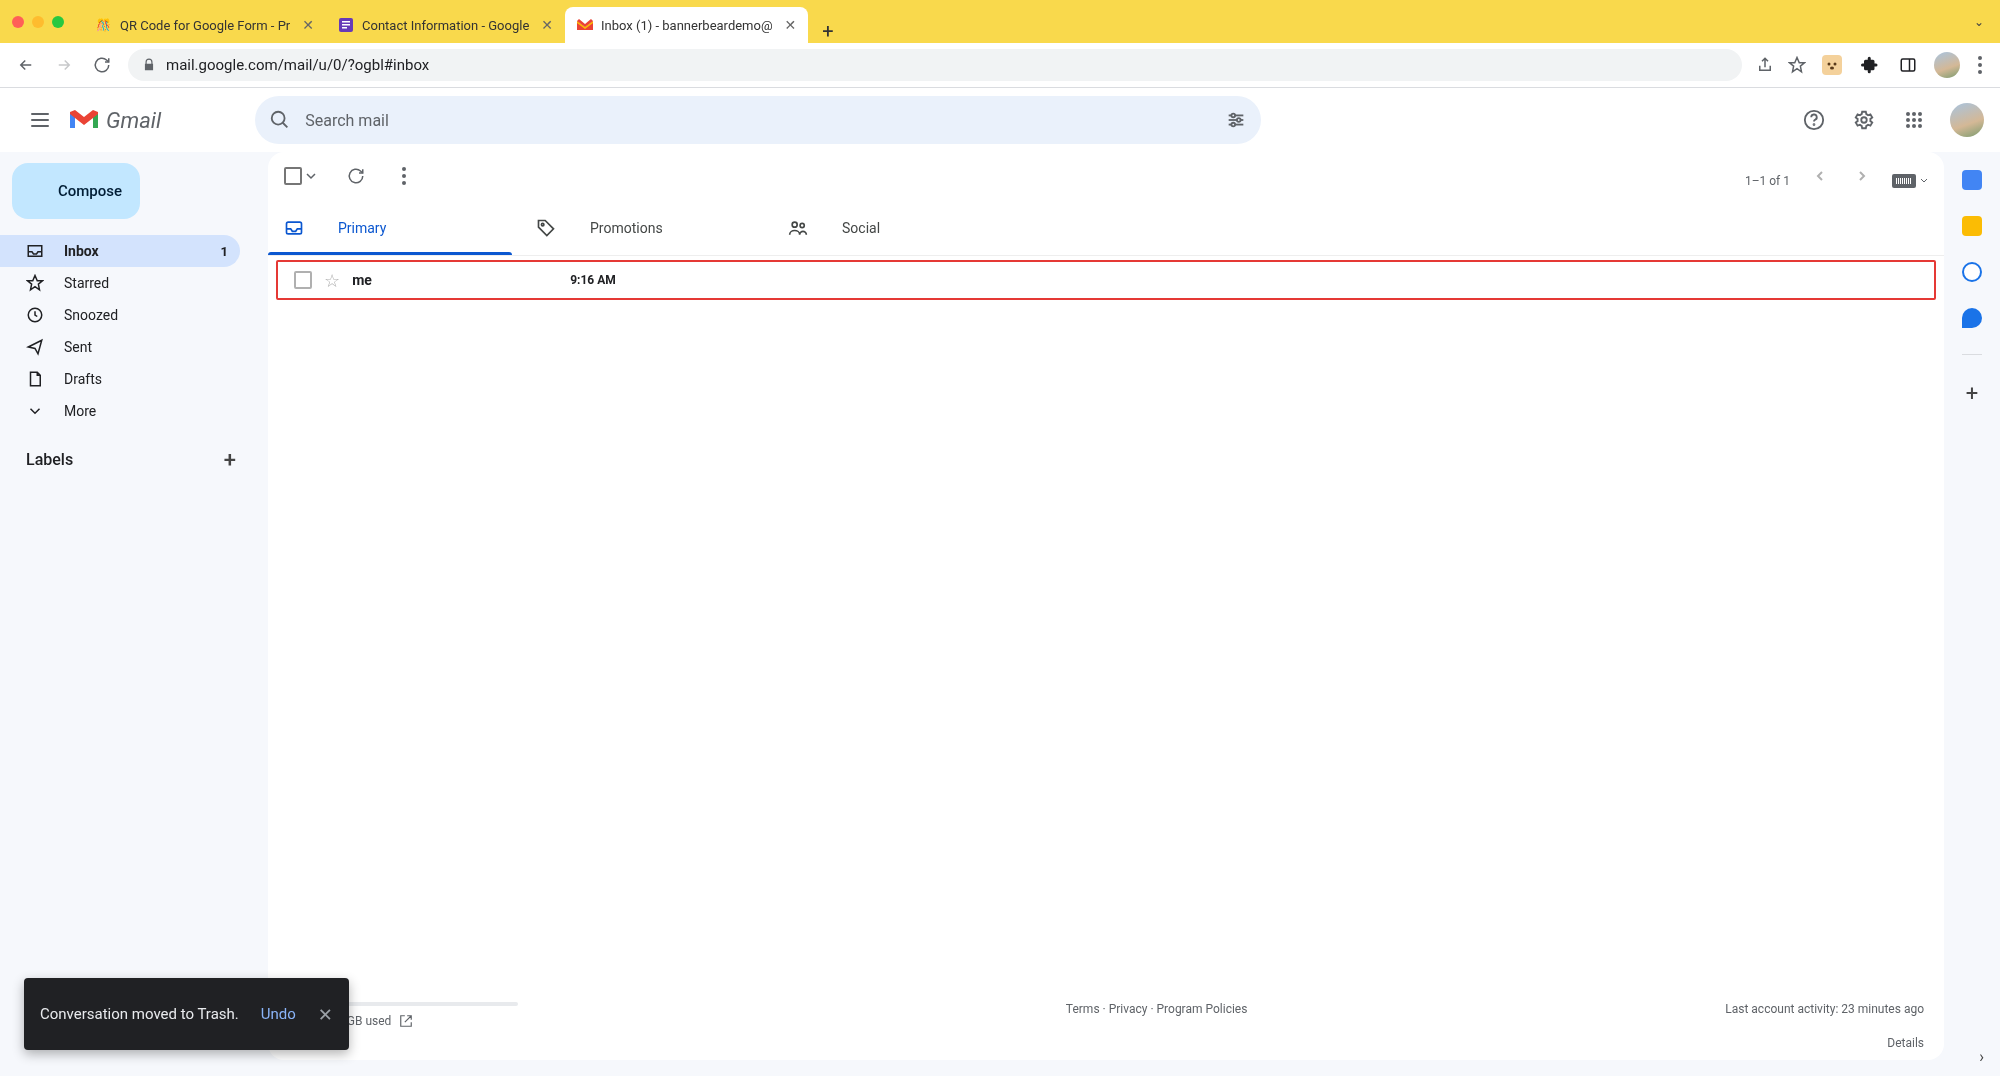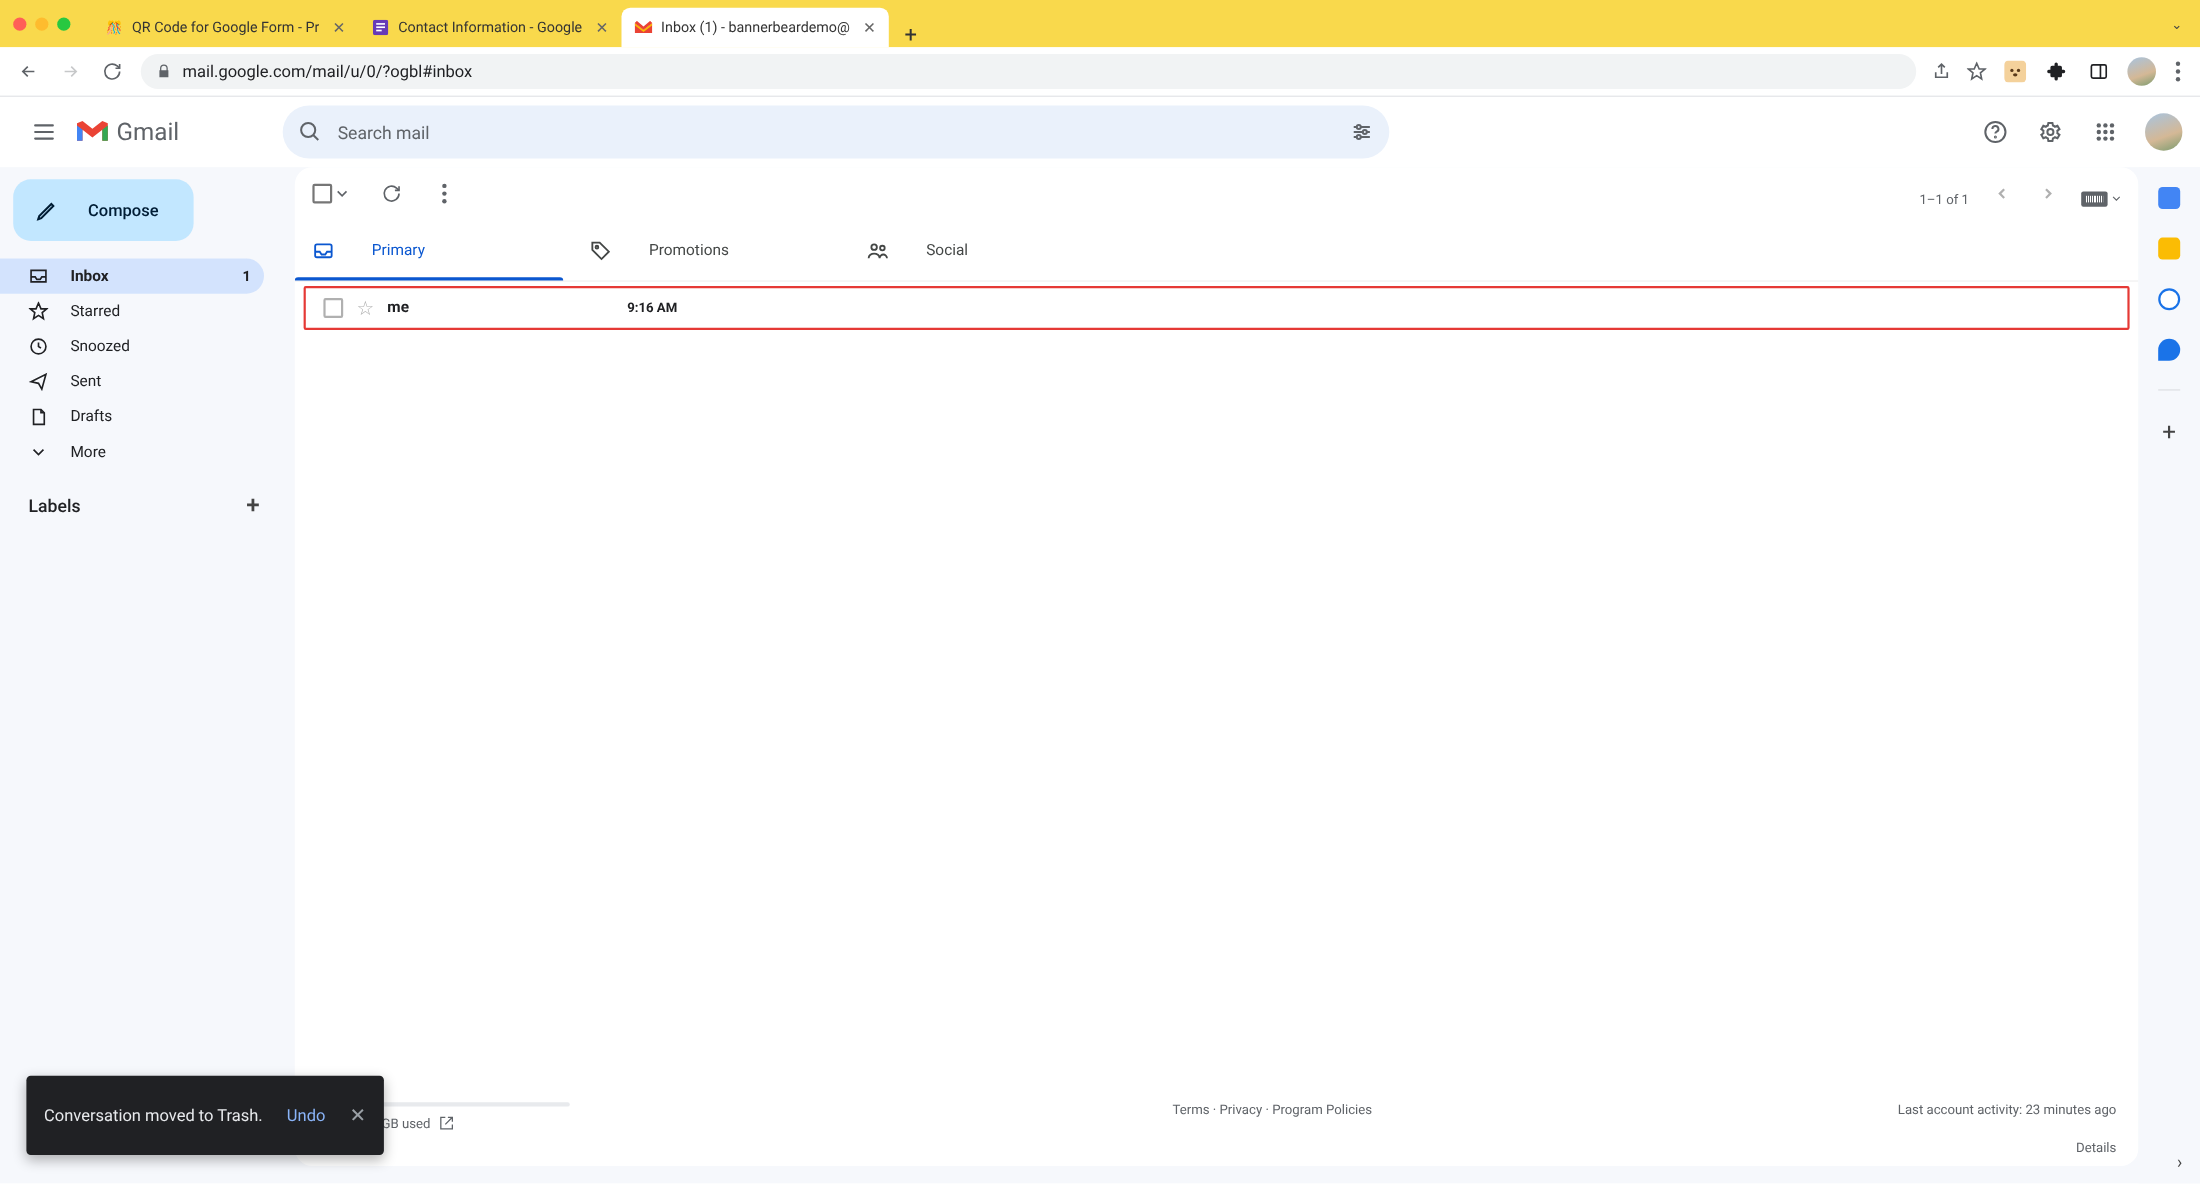--- a/index.html
+++ b/index.html
@@ -31,34 +31,34 @@
 .ext-ic { width:24px; height:24px; display:flex; align-items:center; justify-content:center; }
 .avatar-sm { width:26px; height:26px; border-radius:50%; background: linear-gradient(160deg,#a8c4e0,#d4b896 60%,#7a9b6e); }
 .kebab { display:flex; flex-direction:column; gap:3px; cursor:pointer; padding:4px;}
 .kebab span{width:4px;height:4px;border-radius:50%;background:#5f6368;}
 
 
 .gmail-header { height: 64px; display: flex; align-items: center; padding: 8px 16px; background:#fff; border-bottom: 0px solid #eee;}
 .menu-btn { width: 48px; height: 48px; display:flex; align-items:center; justify-content:center; cursor:pointer; border-radius:50%;}
 .menu-icon { display:flex; flex-direction:column; gap:4px;}
 .menu-icon span { width:18px; height:2px; background:#5f6368; border-radius:1px;}
-.gmail-logo { display:flex; align-items:center; gap:6px; font-size: 22px; color:#5f6368; margin-left:4px;}
+.gmail-logo { display:flex; align-items:center; gap:6px; font-size: 22px; color:#5f6368; margin-left:4px;font-style:italic;}
 .search-wrap { flex:1; max-width: 1006px; margin-left: 94px; }
 .search-box { height: 48px; background:#eaf1fb; border-radius: 30px; display:flex; align-items:center; padding:0 14px; gap: 14px;}
 .search-box input { flex:1; border:none; background:transparent; font-size:16px; outline:none; color:#202124;}
 .search-box input::placeholder { color:#5f6368; }
 .search-ic, .tune-ic { color:#5f6368; cursor:pointer; }
 .header-right { margin-left:auto; display:flex; align-items:center; gap:10px;}
 .hr-ic { width:40px; height:40px; display:flex; align-items:center; justify-content:center; cursor:pointer; border-radius:50%; color:#5f6368;}
 .avatar-lg { width:34px; height:34px; border-radius:50%; background: linear-gradient(160deg,#a8c4e0,#d4b896 60%,#7a9b6e); margin-left:6px;}
 
 
 .main { display:flex; height: calc(100% - 43px - 45px - 64px); background:#f6f8fc;}
 .sidebar { width: 256px; padding: 8px 0; display:flex; flex-direction:column;}
-.compose { margin: 3px 0 16px 12px; width: 164px; height: 56px; background:#c2e7ff; border-radius: 16px; display:flex; align-items:center; gap:26px; padding:0 20px; font-size:15px; color:#001d35; cursor:pointer; font-weight:500;}
+.compose { margin: 3px 0 16px 12px; width: 128px; height: 56px; background:#c2e7ff; border-radius: 16px; display:flex; align-items:center; gap:26px; padding:0 20px; font-size:15px; color:#001d35; cursor:pointer; font-weight:500;}
 .nav-list { display:flex; flex-direction:column;}
 .nav-item { height: 32px; display:flex; align-items:center; padding: 0 12px 0 26px; gap: 18px; font-size:14px; color:#202124; border-radius:0 16px 16px 0; cursor:pointer; margin-right:16px;}
 .nav-item.active { background:#d3e3fd; font-weight:700;}
 .nav-item .count { margin-left:auto; font-size:13px;}
 .nav-ic { width:20px; color:#202124; }
 .labels-head { padding: 20px 20px 8px 26px; font-size:16px; font-weight:500; color:#202124; display:flex; align-items:center; justify-content:space-between;}
 .labels-add { font-size:22px; cursor:pointer; color:#444;}
 
 .content { flex:1; background:#fff; border-radius: 16px; margin: 0 56px 16px 12px; display:flex; flex-direction:column; overflow:hidden;}
 .toolbar { height: 48px; display:flex; align-items:center; padding: 0 16px; gap: 8px;}

